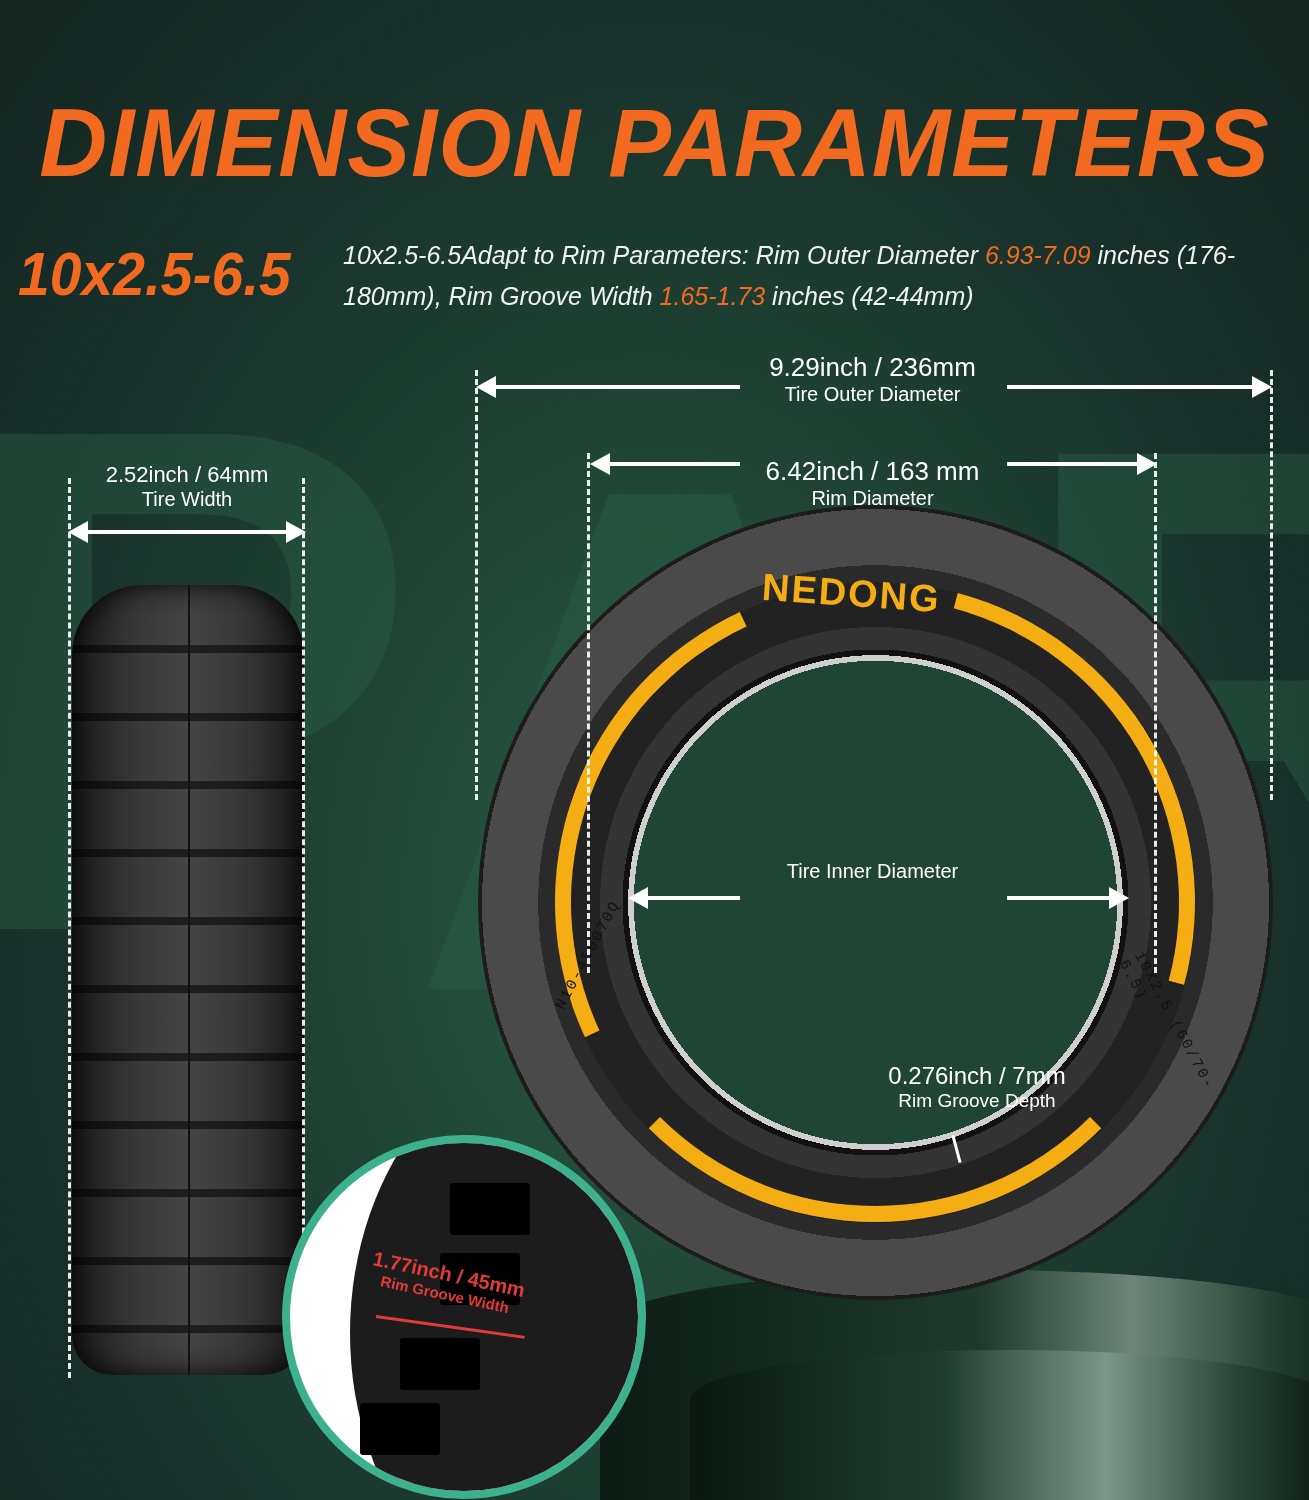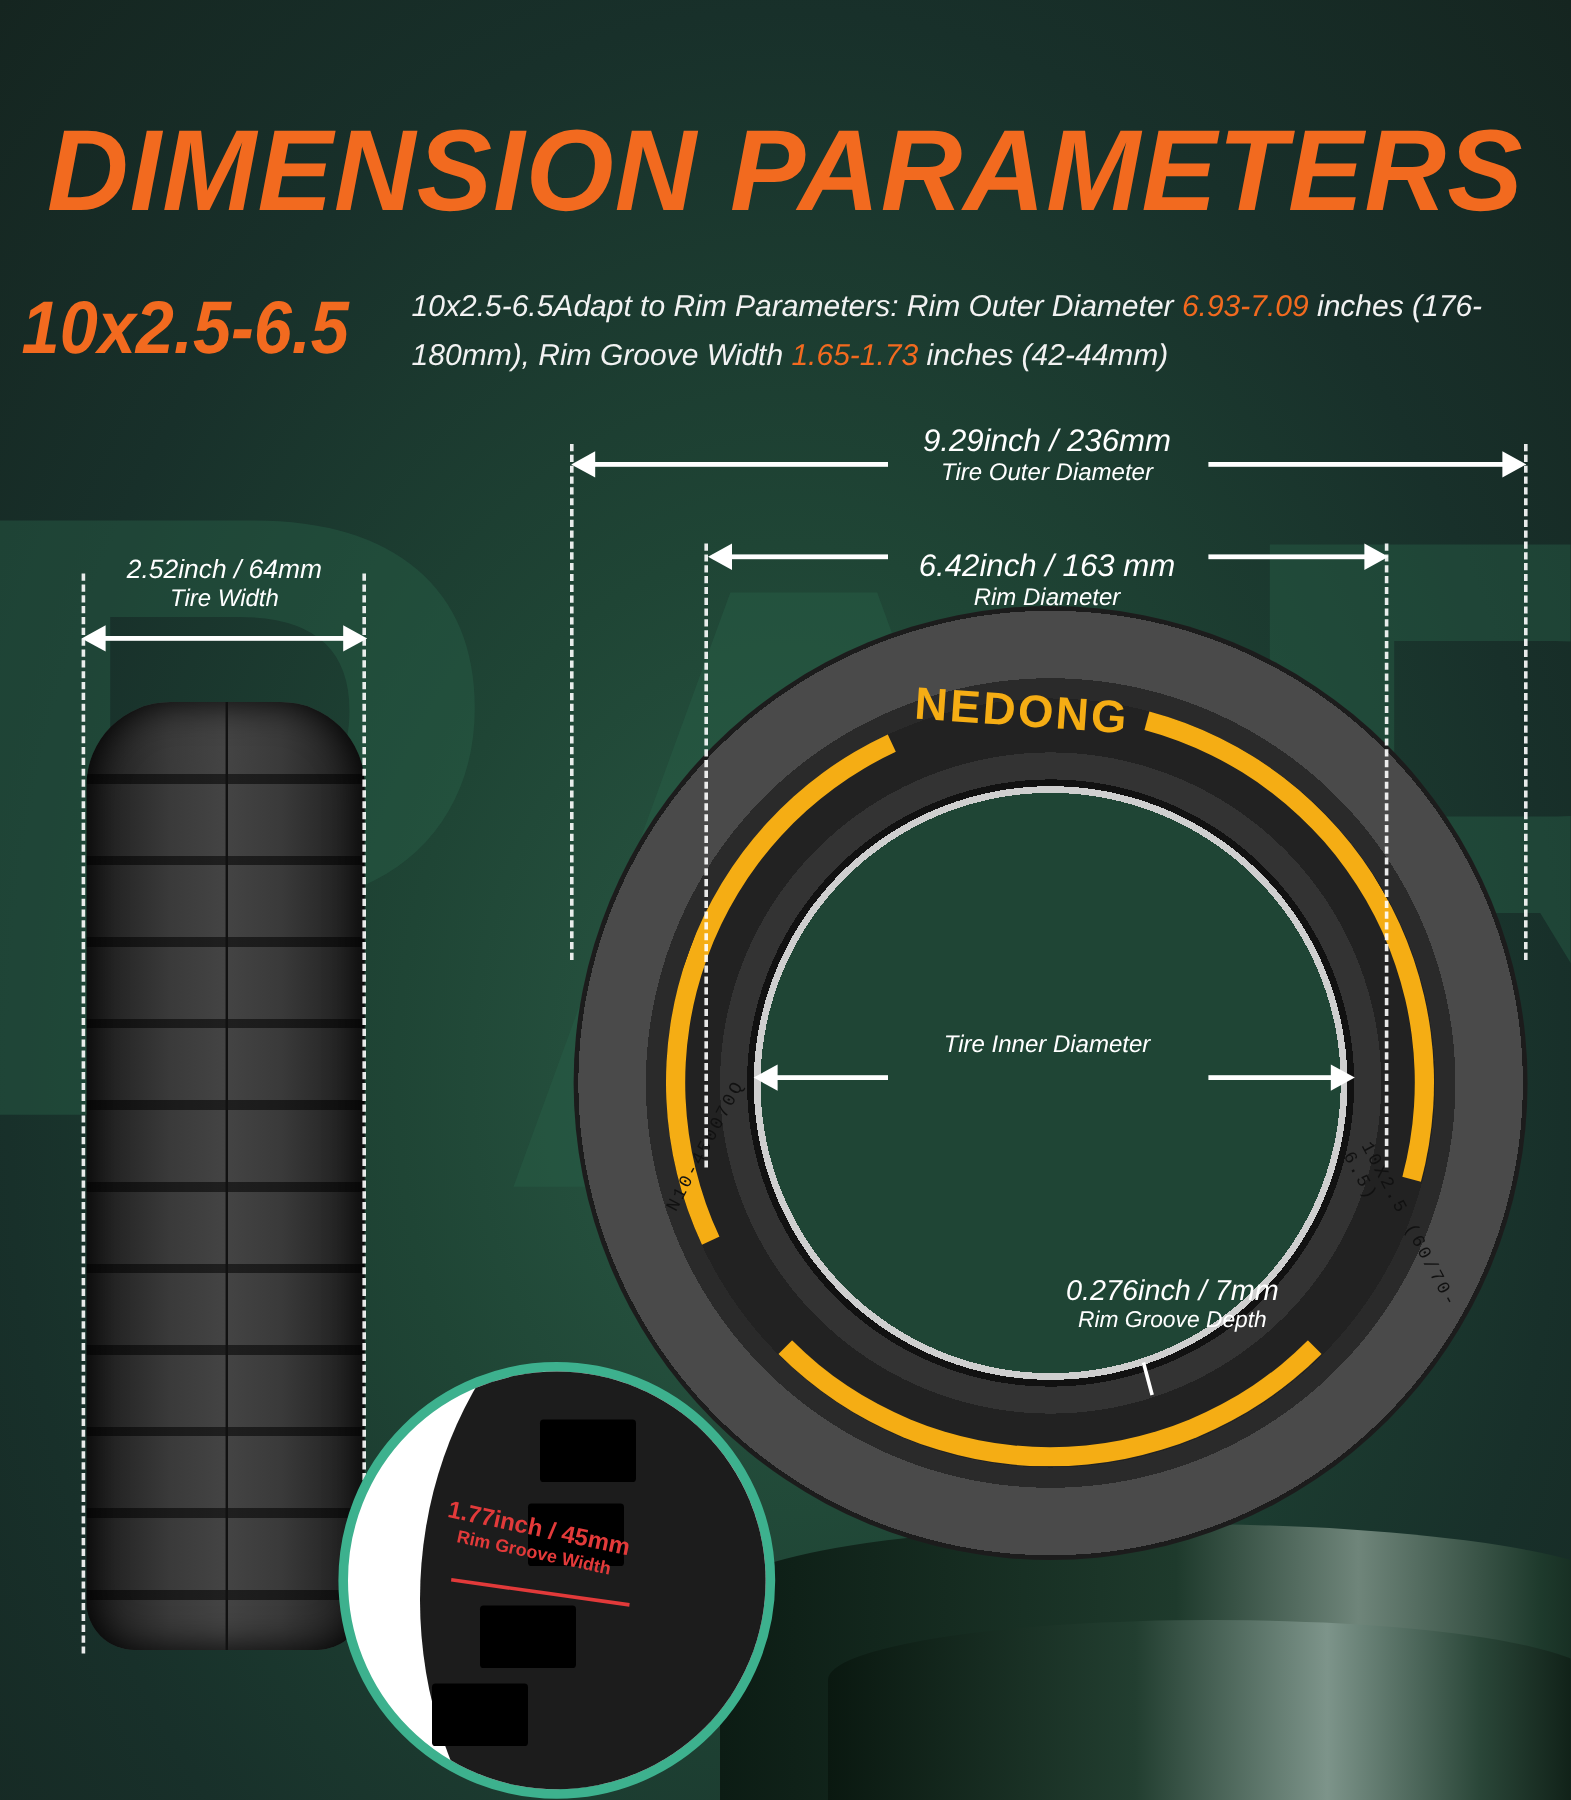--- a/index.html
+++ b/index.html
@@ -6,22 +6,22 @@
   body{width:1309px;height:1500px;overflow:hidden;background:#1a2a22;font-family:"Liberation Sans",sans-serif;}
   .stage{position:relative;width:1309px;height:1500px;overflow:hidden;
     background:
       radial-gradient(ellipse at 50% 60%, #2a5a45 0%, #1f4535 35%, #18302a 70%, #152520 100%);}
   .bg-letter{position:absolute;font-family:"Liberation Sans",sans-serif;font-weight:bold;color:rgba(40,95,70,0.45);line-height:1;}
   .title{position:absolute;left:0;top:88px;width:1309px;text-align:center;font-size:96px;font-weight:bold;font-style:italic;color:#f26a1f;letter-spacing:1px;transform:scaleX(0.98);}
   .size-badge{position:absolute;left:18px;top:238px;font-size:62px;font-weight:bold;font-style:italic;color:#f26a1f;transform:scaleX(0.92);transform-origin:left;}
   .desc{position:absolute;left:343px;top:235px;width:950px;font-size:25px;font-style:italic;color:#f2f2f2;line-height:41px;}
   .desc .hl{color:#f26a1f;}
   .dim-label{position:absolute;color:#ffffff;text-align:center;}
-  .dim-label .val{display:block;font-size:26px;font-style:italic;}
-  .dim-label .cap{display:block;font-size:20px;font-style:italic;}
+  .dim-label .val{display:block;font-size:26px;}
+  .dim-label .cap{display:block;font-size:20px;}
   .dash-v{position:absolute;width:0;border-left:3px dashed rgba(255,255,255,0.9);}
   .arrow{position:absolute;height:4px;background:#fff;}
   .arrow.l::before,.arrow.r::after{content:"";position:absolute;top:-9px;width:0;height:0;border-top:11px solid transparent;border-bottom:11px solid transparent;}
   .arrow.l::before{left:-4px;border-right:20px solid #fff;}
   .arrow.r::after{right:-4px;border-left:20px solid #fff;}
   .side-tire{position:absolute;left:72px;top:585px;width:232px;height:790px;border-radius:70px 70px 40px 40px;
     background:
       repeating-linear-gradient(180deg, rgba(0,0,0,0) 0 60px, rgba(0,0,0,0.55) 60px 68px),
       linear-gradient(90deg,#1b1b1b 0%,#3a3a3a 30%,#444 50%,#3a3a3a 70%,#1b1b1b 100%);
     box-shadow:inset 0 0 30px #000;}

